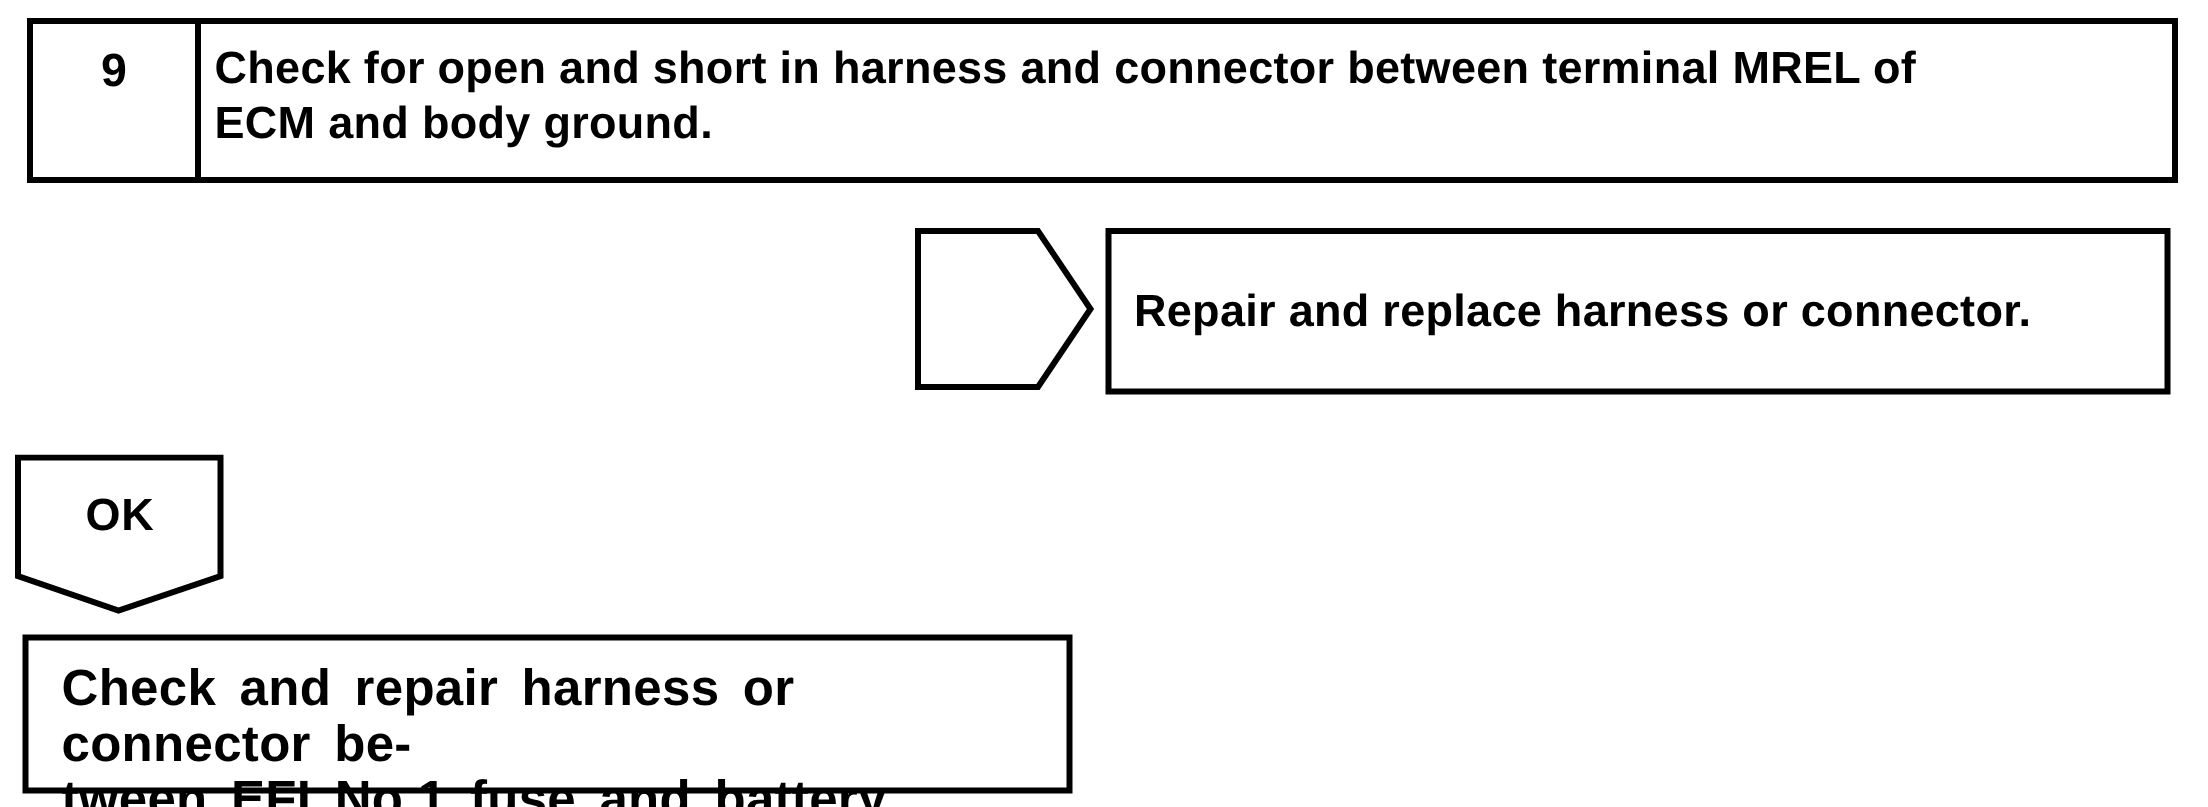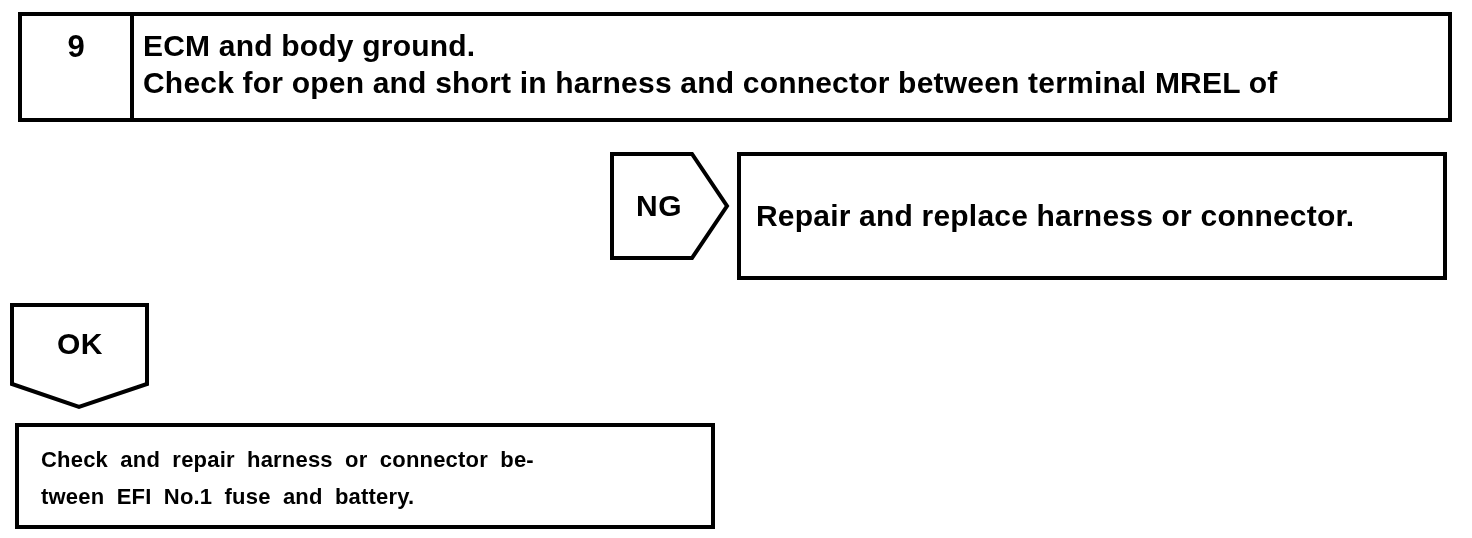--- a/index.html
+++ b/index.html
@@ -59,21 +59,21 @@
     left: 0; top: 0;
     width: 90px; height: 100%;
     display: flex; align-items: center; justify-content: center;
     padding-left: 8px;
   }
 
   
   .ng-action-box {
     position: absolute;
     left: 737px; top: 152px;
-    width: 710px; height: 128px;
+    width: 710px; height: 111px;
     border: 4px solid #000;
     background: #fff;
     display: flex;
     align-items: center;
     padding-left: 15px;
     font-size: 30px;
     letter-spacing: 0.2px;
   }
 
   
@@ -90,46 +90,45 @@
   }
 
   
   .ok-action-box {
     position: absolute;
     left: 15px; top: 423px;
     width: 700px; height: 106px;
     border: 4px solid #000;
     background: #fff;
     padding: 14px 20px 0 22px;
-    font-size: 22px;
+    font-size: 34px;
     line-height: 37px;
     letter-spacing: 0.2px;
   }
   .ok-action-box .jline { word-spacing: 6px; }
 </style>
 </head>
 <body>
 
 <div class="canvas">
 
   <div class="step-box">
     <div class="step-number-cell">
       <span>9</span>
     </div>
     <div class="step-text-cell">
+      <div>Check for open and short in harness and connector between terminal MREL of</div>
       <div>ECM and body ground.</div>
-      <div>Check for open and short in harness and connector between terminal MREL of</div>
     </div>
   </div>
 
   <div class="ng-connector">
     <svg viewBox="0 0 120 108">
       <polygon points="2,2 82,2 117,54 82,106 2,106" fill="#ffffff" stroke="#000000" stroke-width="4"></polygon>
     </svg>
-    <div class="connector-label ng-label">NG</div>
   </div>
 
   <div class="ng-action-box">
     <span>Repair and replace harness or connector.</span>
   </div>
 
   <div class="ok-connector">
     <svg viewBox="0 0 140 108">
       <polygon points="2,2 137,2 137,81 69,104 2,81" fill="#ffffff" stroke="#000000" stroke-width="4"></polygon>
     </svg>

